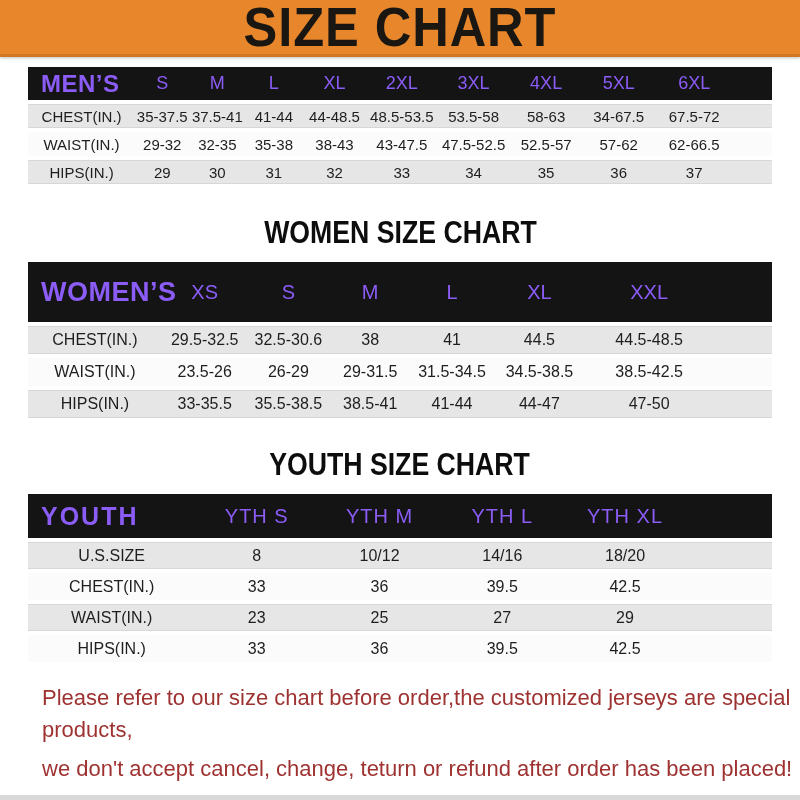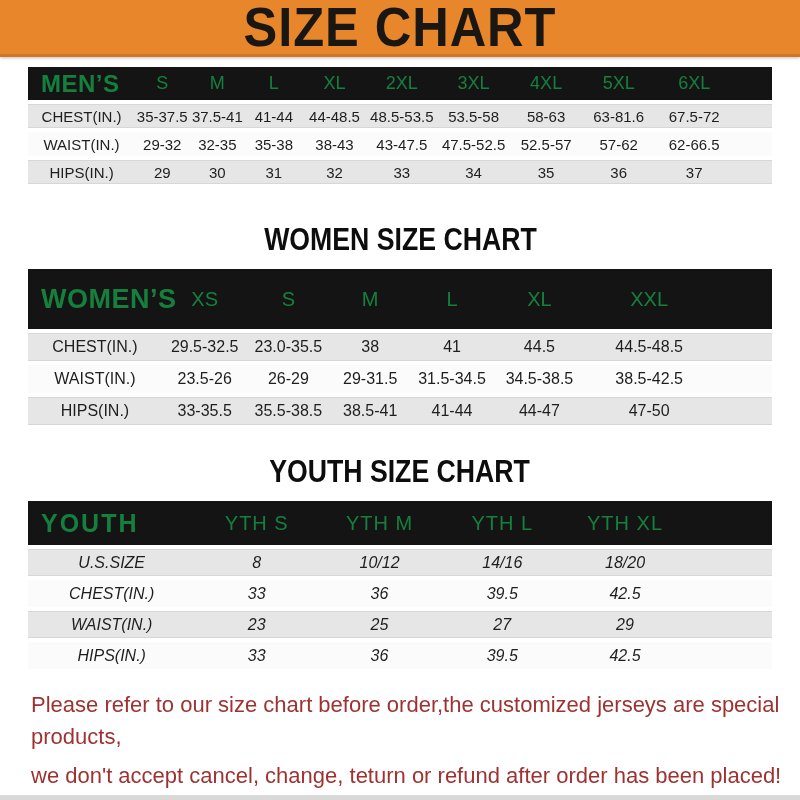--- a/index.html
+++ b/index.html
@@ -24,37 +24,37 @@
     display: inline-block;
     font-size: 55px; font-weight: 700; color: #1a1713;
     letter-spacing: 1px;
     transform: scaleX(.92);
     line-height: 1;
   }
 
   
   .section-heading { margin: 0; text-align: center; line-height: 34px; }
   .heading-men    { margin-top: 12px; }
-  .heading-women  { margin-top: 35px; }
+  .heading-women  { margin-top: 28px; }
   .heading-youth  { margin-top: 26px; }
   .section-heading span {
     display: inline-block;
     font-size: 31px; font-weight: 700; color: #0d0d0d;
     transform: scaleX(.86);
     white-space: nowrap;
   }
 
   
   .size-table {
     width: 744px; margin: 6px auto 0;
     border-collapse: separate; border-spacing: 0 4px;
     table-layout: fixed;
   }
   .size-table th {
-    background: #141414; color: #15803d;
+    background: #141414; color: #8b5cf6;
     font-weight: 400; text-align: center; padding: 0;
     white-space: nowrap;
   }
   .size-table th.row-label {
     font-weight: 700; text-align: left; padding-left: 13px;
     letter-spacing: .5px;
   }
   .size-table td {
     text-align: center; padding: 0; color: #1e1e1e;
     white-space: nowrap;
@@ -65,26 +65,26 @@
   .men   th { height: 33px; font-size: 18px; }
   .men   th.row-label { font-size: 24px; }
   .men   td { height: 24px; font-size: 15px; }
 
   .women th { height: 60px; font-size: 20px; }
   .women th.row-label { font-size: 27px; }
   .women td { height: 28px; font-size: 16px; }
 
   .youth th { height: 44px; font-size: 20px; letter-spacing: 1px; }
   .youth th.row-label { font-size: 25px; letter-spacing: 2px; }
-  .youth td { height: 27px; font-size: 16px; font-style: italic; }
+  .youth td { height: 27px; font-size: 16px; }
 
   
   .notice { margin: 16px 0 0 30px; }
   .notice p {
-    margin: 0 0 7px 1px;
+    margin: 0 0 7px 12px;
     font-size: 22px; line-height: 1.45;
     color: #9e3231; font-weight: 400;
   }
 
   .bottom-strip {
     position: absolute; left: 0; bottom: 0;
     width: 800px; height: 5px;
     background: #d9d9d9;
   }
 </style>
@@ -130,21 +130,21 @@
         <tbody>
           <tr class="shade">
             <td class="row-label">CHEST(IN.)</td>
             <td>35-37.5</td>
             <td>37.5-41</td>
             <td>41-44</td>
             <td>44-48.5</td>
             <td>48.5-53.5</td>
             <td>53.5-58</td>
             <td>58-63</td>
-            <td>63-81.6</td>
+            <td>34-67.5</td>
             <td>67.5-72</td>
             <td></td>
           </tr>
           <tr class="light">
             <td class="row-label">WAIST(IN.)</td>
             <td>29-32</td>
             <td>32-35</td>
             <td>35-38</td>
             <td>38-43</td>
             <td>43-47.5</td>
@@ -195,21 +195,21 @@
             <th>L</th>
             <th>XL</th>
             <th>XXL</th>
             <th></th>
           </tr>
         </thead>
         <tbody>
           <tr class="shade">
             <td class="row-label">CHEST(IN.)</td>
             <td>29.5-32.5</td>
-            <td>23.0-35.5</td>
+            <td>32.5-30.6</td>
             <td>38</td>
             <td>41</td>
             <td>44.5</td>
             <td>44.5-48.5</td>
             <td></td>
           </tr>
           <tr class="light">
             <td class="row-label">WAIST(IN.)</td>
             <td>23.5-26</td>
             <td>26-29</td>

